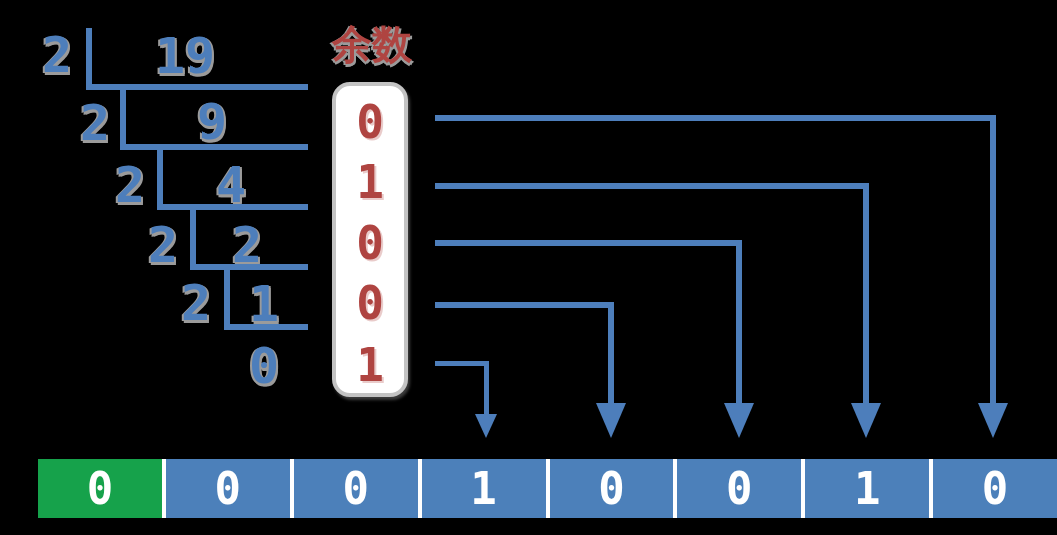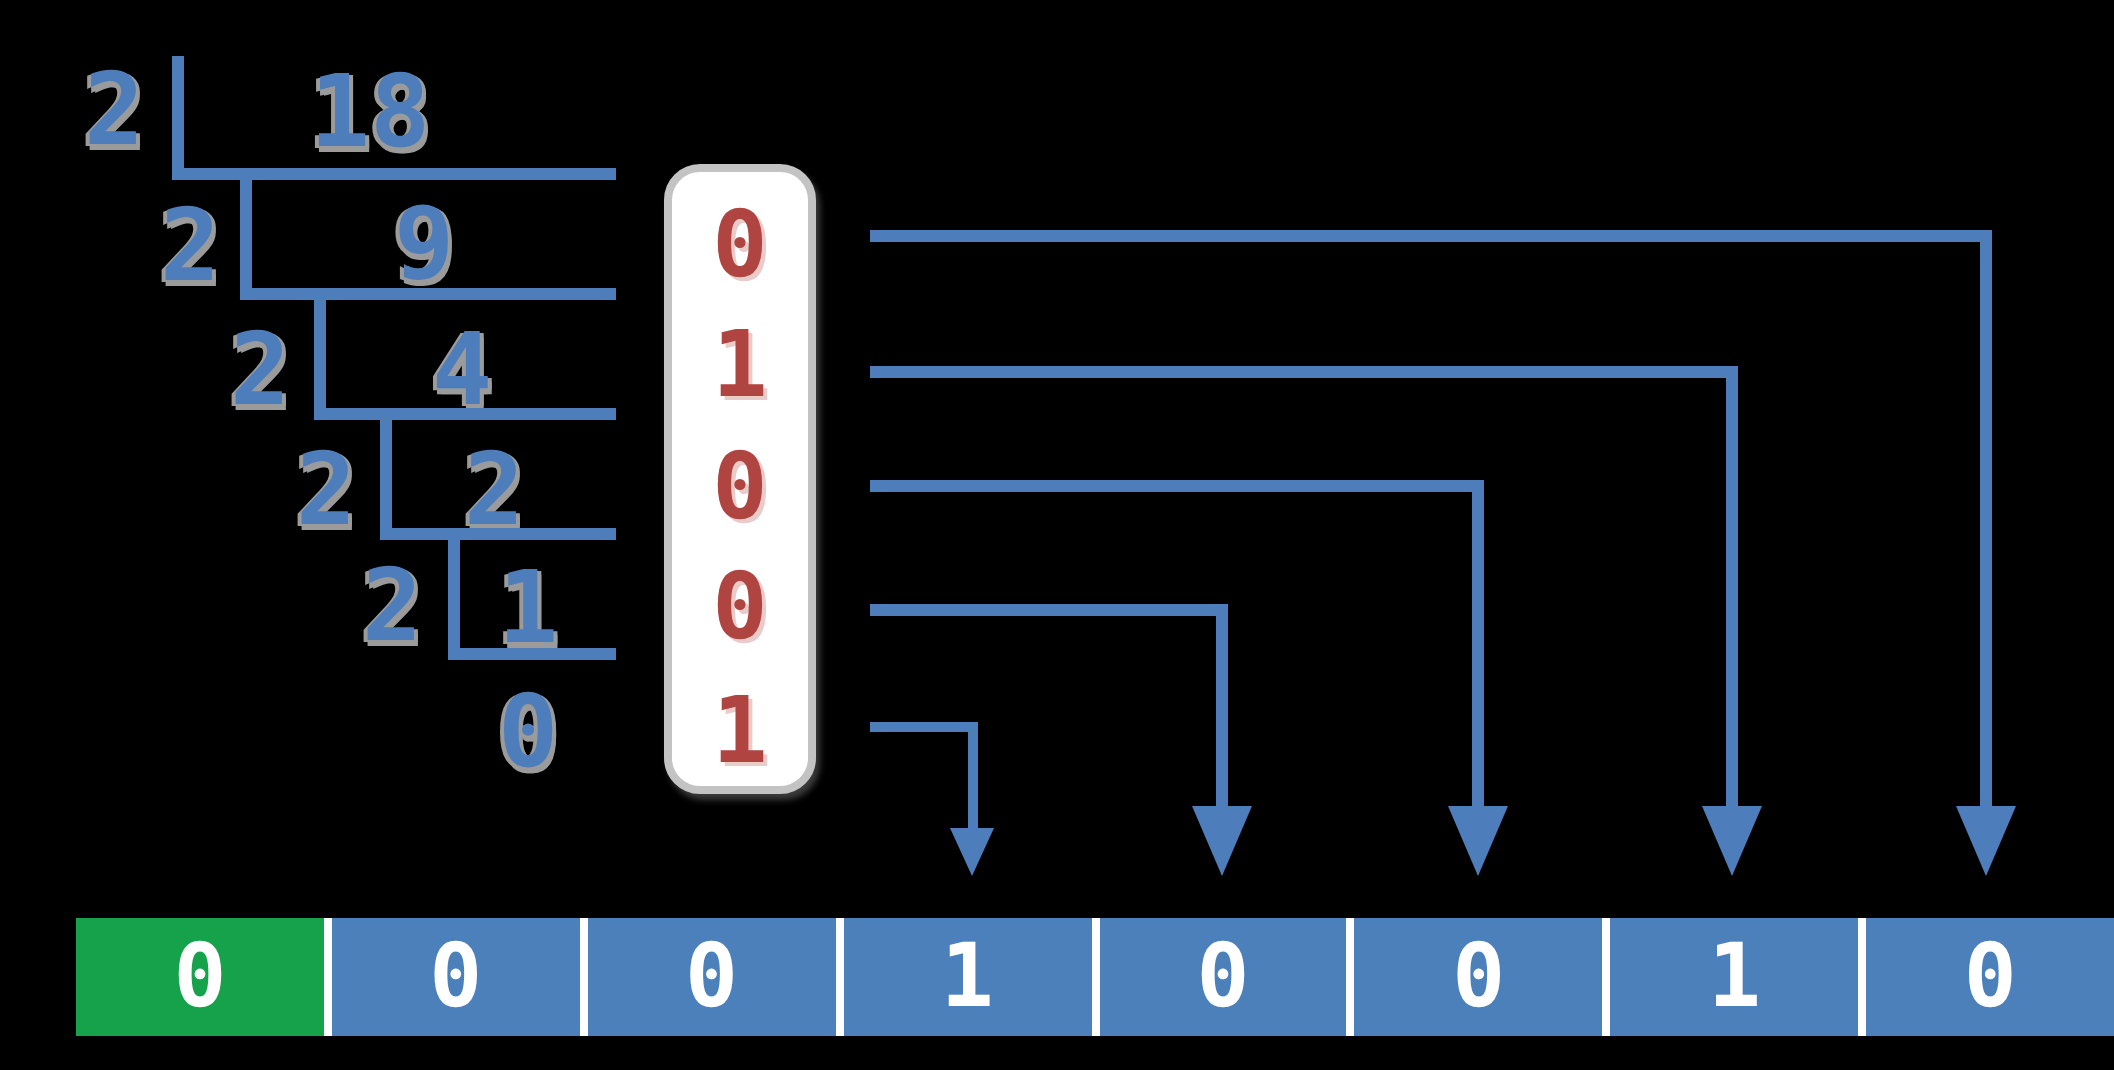--- a/index.html
+++ b/index.html
@@ -54,21 +54,21 @@
     font-size:44px;font-weight:bold;line-height:1;
   }
   .bit-cell.green{background:var(--green);}
 </style>
 </head>
 <body>
 
 <div class="stage">
 
   <div class="digit" style="left:57px;top:55px">2</div>
-  <div class="digit" style="left:185px;top:56px">18</div>
+  <div class="digit" style="left:185px;top:56px">19</div>
   <div class="line" style="left:86px;top:28px;width:6px;height:62px"></div>
   <div class="line" style="left:86px;top:84px;width:222px;height:6px"></div>
 
   <div class="digit" style="left:95px;top:123px">2</div>
   <div class="digit" style="left:212px;top:122px">9</div>
   <div class="line" style="left:120px;top:84px;width:6px;height:66px"></div>
   <div class="line" style="left:120px;top:144px;width:188px;height:6px"></div>
 
   <div class="digit" style="left:130px;top:185px">2</div>
   <div class="digit" style="left:231px;top:185px">4</div>
@@ -80,20 +80,21 @@
   <div class="line" style="left:190px;top:204px;width:6px;height:66px"></div>
   <div class="line" style="left:190px;top:264px;width:118px;height:6px"></div>
 
   <div class="digit" style="left:196px;top:303px">2</div>
   <div class="digit" style="left:264px;top:304px">1</div>
   <div class="line" style="left:224px;top:264px;width:6px;height:66px"></div>
   <div class="line" style="left:224px;top:324px;width:84px;height:6px"></div>
 
   <div class="digit" style="left:264px;top:366px">0</div>
 
+  <div class="rem-title" style="left:372px;top:44px">余数</div>
   <div class="rem-box"></div>
   <div class="rem-digit" style="left:370px;top:122px">0</div>
   <div class="rem-digit" style="left:370px;top:182px">1</div>
   <div class="rem-digit" style="left:370px;top:243px">0</div>
   <div class="rem-digit" style="left:370px;top:303px">0</div>
   <div class="rem-digit" style="left:370px;top:365px">1</div>
 
   <div class="line" style="left:435px;top:115px;width:561px;height:6px"></div>
   <div class="line" style="left:990px;top:115px;width:6px;height:290px"></div>
   <div class="arrow-head" style="left:978px;top:403px"></div>

